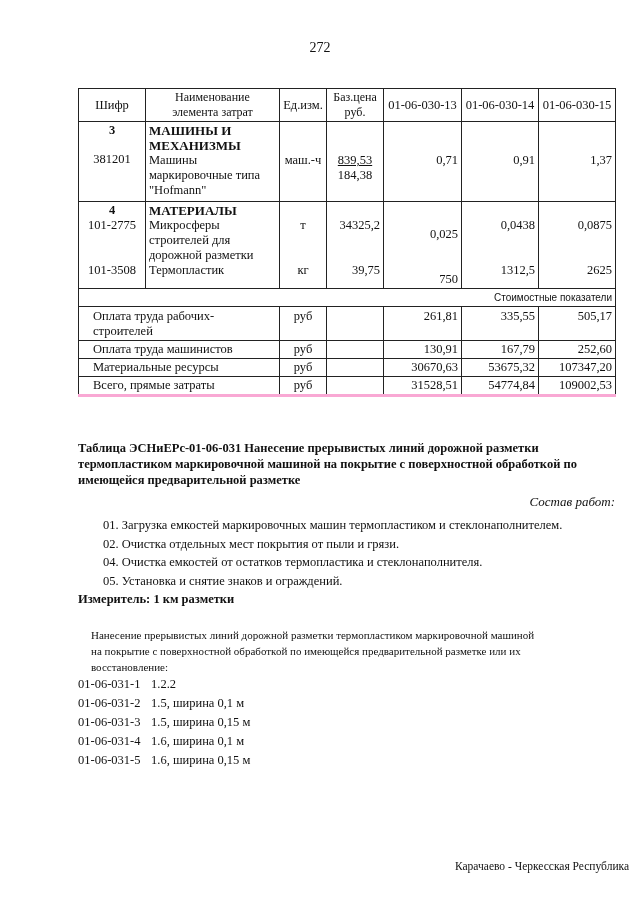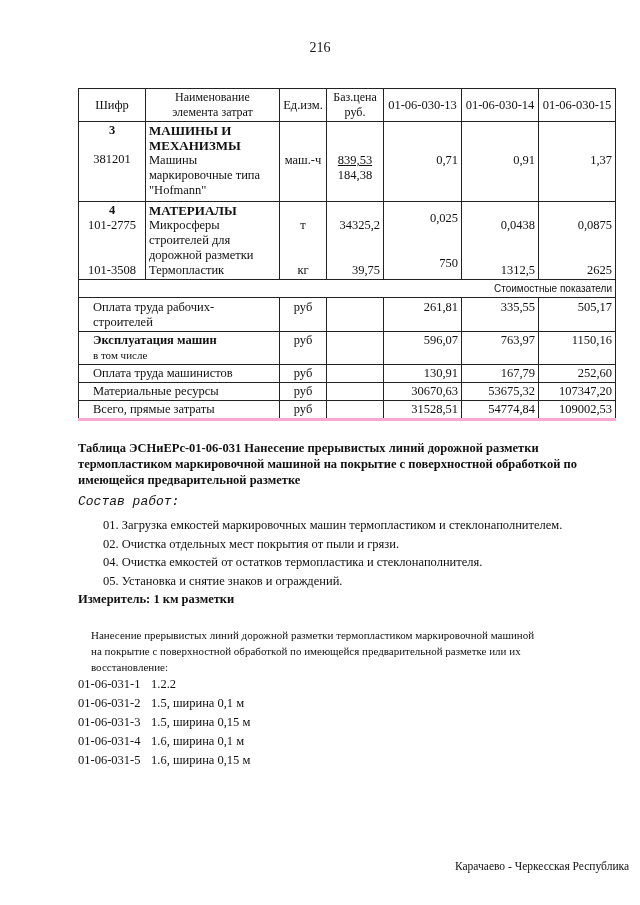--- a/index.html
+++ b/index.html
@@ -15,32 +15,32 @@
     .r { text-align: right; }
     .b { font-weight: bold; }
     .sec-title { font-weight: bold; font-size: 13px; line-height: 15px; }
     .cost-label-row td { font-family: "Liberation Sans", "DejaVu Sans", sans-serif; font-size: 10px; line-height: 12px; text-align: right; padding: 1px 4px; }
     .summary td { border-top: none; border-bottom: none; padding-top: 0; padding-bottom: 0; }
     .summary td.lbl { padding-left: 14px; }
     .summary.first td { border-top: 1px solid #222; padding-top: 2px; }
     .summary.last td { border-bottom: 3px solid #f9a8d4; }
     .content { position: absolute; left: 78px; width: 545px; }
     .tbl-title { top: 440px; font-weight: bold; font-size: 12.5px; line-height: 16px; }
-    .composition-title { top: 494px; text-align: left; font-style: italic; font-size: 13px; left: 78px; width: 545px; font-family: Liberation Mono, monospace; }
+    .composition-title { top: 494px; text-align: right; font-style: italic; font-size: 13px; left: 70px; width: 545px; }
     .work-list { top: 516px; left: 103px; line-height: 18.5px; font-size: 12.5px; }
     .measure { top: 592px; font-weight: bold; font-size: 12.5px; }
     .measure-desc { top: 627px; left: 91px; width: 530px; line-height: 16px; font-size: 11px; }
     .codes { top: 675px; line-height: 19px; font-size: 12.5px; }
     .codes .code { display: inline-block; width: 73px; }
     .footer { position: absolute; top: 860px; left: 455px; font-size: 11.5px; }
   </style>
 </head>
 <body>
 
-<div class="page-number">216</div>
+<div class="page-number">272</div>
 
 <table class="main">
   <colgroup>
     <col style="width:67px">
       <col style="width:134px">
       <col style="width:47px">
       <col style="width:57px">
     <col style="width:78px">
       <col style="width:77px">
       <col style="width:77px">
@@ -110,21 +110,21 @@
       <div style="margin-top:15px">т</div>
       <div style="height:30px"></div>
       <div>кг</div>
     </td>
     <td class="r">
       <div style="margin-top:15px">34325,2</div>
       <div style="height:30px"></div>
       <div>39,75</div>
     </td>
     <td class="r">
-      <div style="margin-top:8px">0,025</div>
+      <div style="margin-top:24px">0,025</div>
       <div style="height:30px"></div>
       <div>750</div>
     </td>
     <td class="r">
       <div style="margin-top:15px">0,0438</div>
       <div style="height:30px"></div>
       <div>1312,5</div>
     </td>
     <td class="r">
       <div style="margin-top:15px">0,0875</div>
@@ -140,31 +140,20 @@
   <tr class="summary first">
     <td colspan="2" class="lbl b">
       <span>Оплата труда рабочих-</span><br>
       <span>строителей</span>
     </td>
     <td class="c b">руб</td>
     <td></td>
     <td class="r b">261,81</td>
     <td class="r b">335,55</td>
     <td class="r b">505,17</td>
-  </tr>
-  <tr class="summary">
-    <td colspan="2" class="lbl">
-      <span class="b">Эксплуатация машин</span><br>
-      <span style="font-size:11px">в том числе</span>
-    </td>
-    <td class="c b">руб</td>
-    <td></td>
-    <td class="r b">596,07</td>
-    <td class="r b">763,97</td>
-    <td class="r b">1150,16</td>
   </tr>
   <tr class="summary">
     <td colspan="2" class="lbl">Оплата труда машинистов</td>
     <td class="c">руб</td>
     <td></td>
     <td class="r">130,91</td>
     <td class="r">167,79</td>
     <td class="r">252,60</td>
   </tr>
   <tr class="summary">

